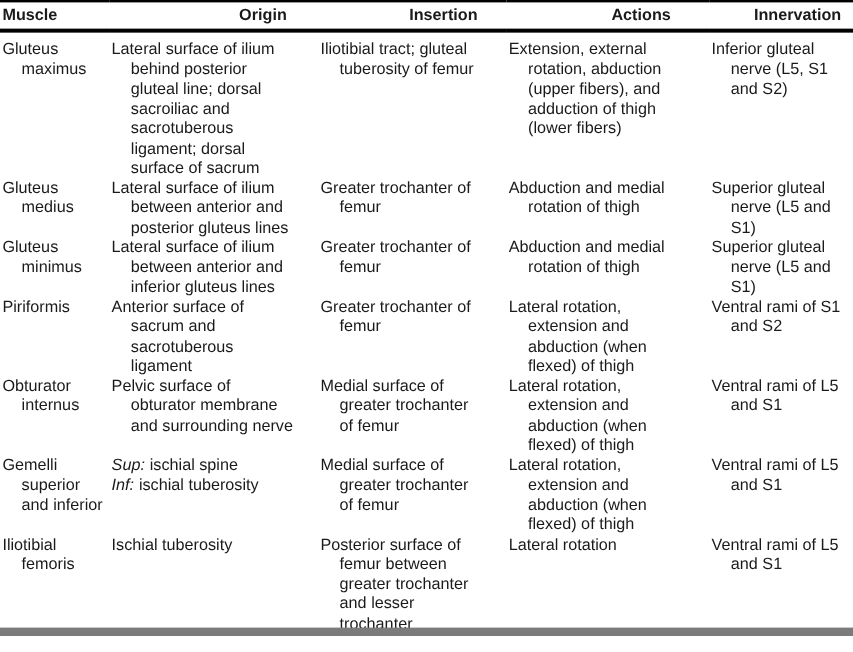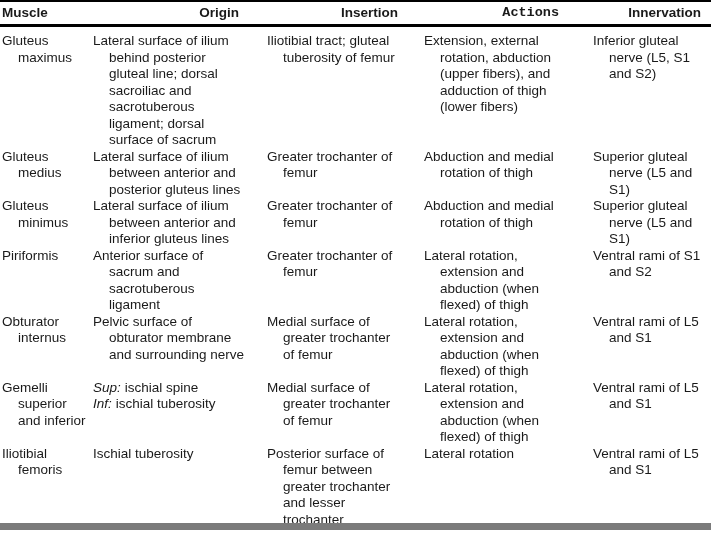--- a/index.html
+++ b/index.html
@@ -25,21 +25,21 @@
     padding: 3px 0 3px 0;
     border-bottom: 3px solid #000000;
     text-align: right;
     vertical-align: top;
     white-space: nowrap;
     overflow: visible;
   }
   th.h-muscle      { text-align: left; padding-left: 2px; }
   th.h-origin      { padding-right: 26px; }
   th.h-insertion   { padding-right: 24px; }
-  th.h-actions     { padding-right: 32px; font-family: Liberation Mono, monospace; }
+  th.h-actions     { padding-right: 32px; }
   th.h-innervation { padding-right: 10px; }
   td {
     vertical-align: top;
     padding: 0;
     font-size: 13.5px;
     line-height: 16.5px;
   }
   td.c-muscle      { padding-left: 2px; padding-right: 5px;  }
   td.c-origin      { padding-left: 2px; padding-right: 17px; }
   td.c-insertion   { padding-left: 2px; padding-right: 17px; }

